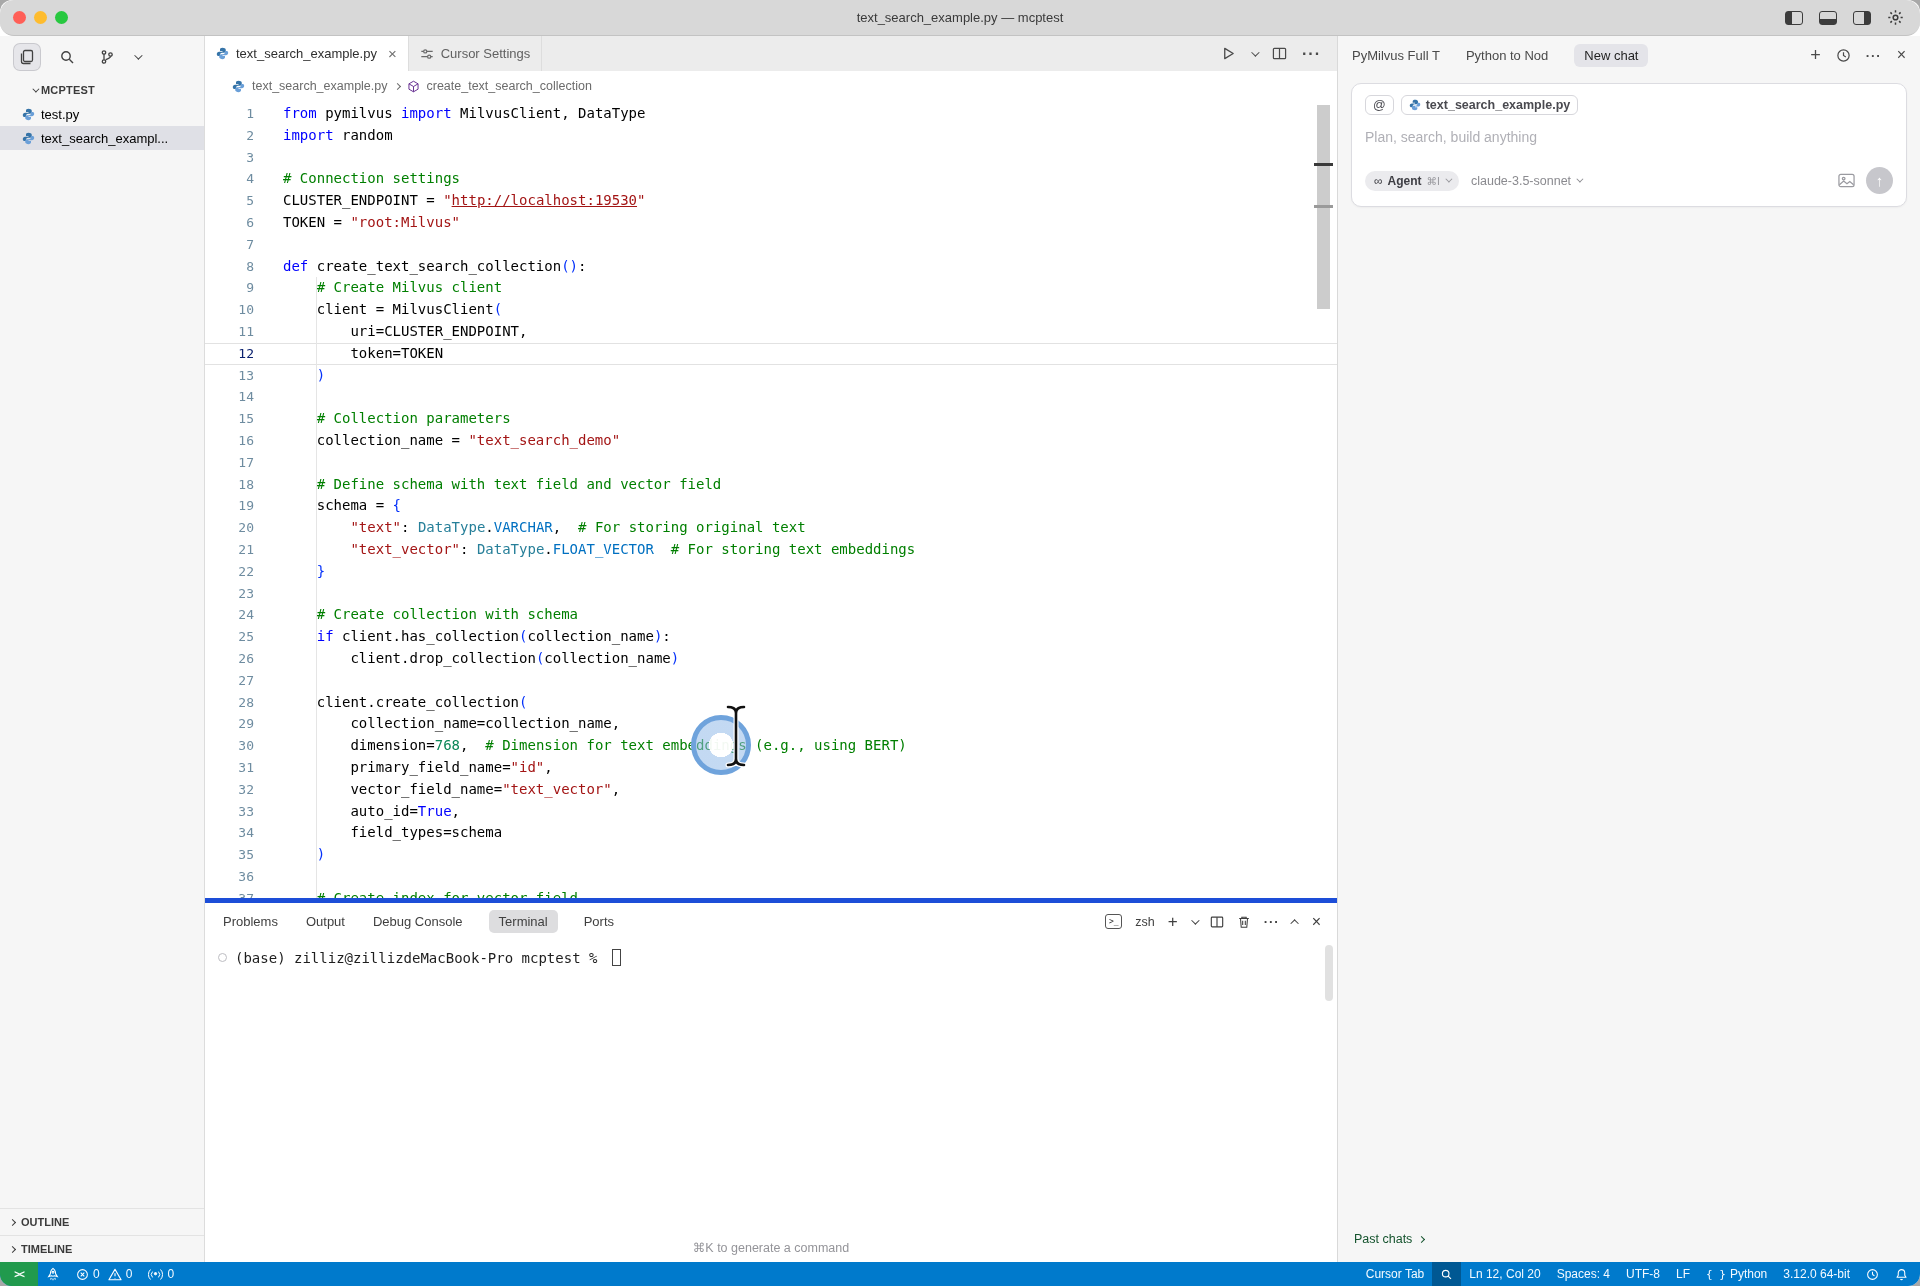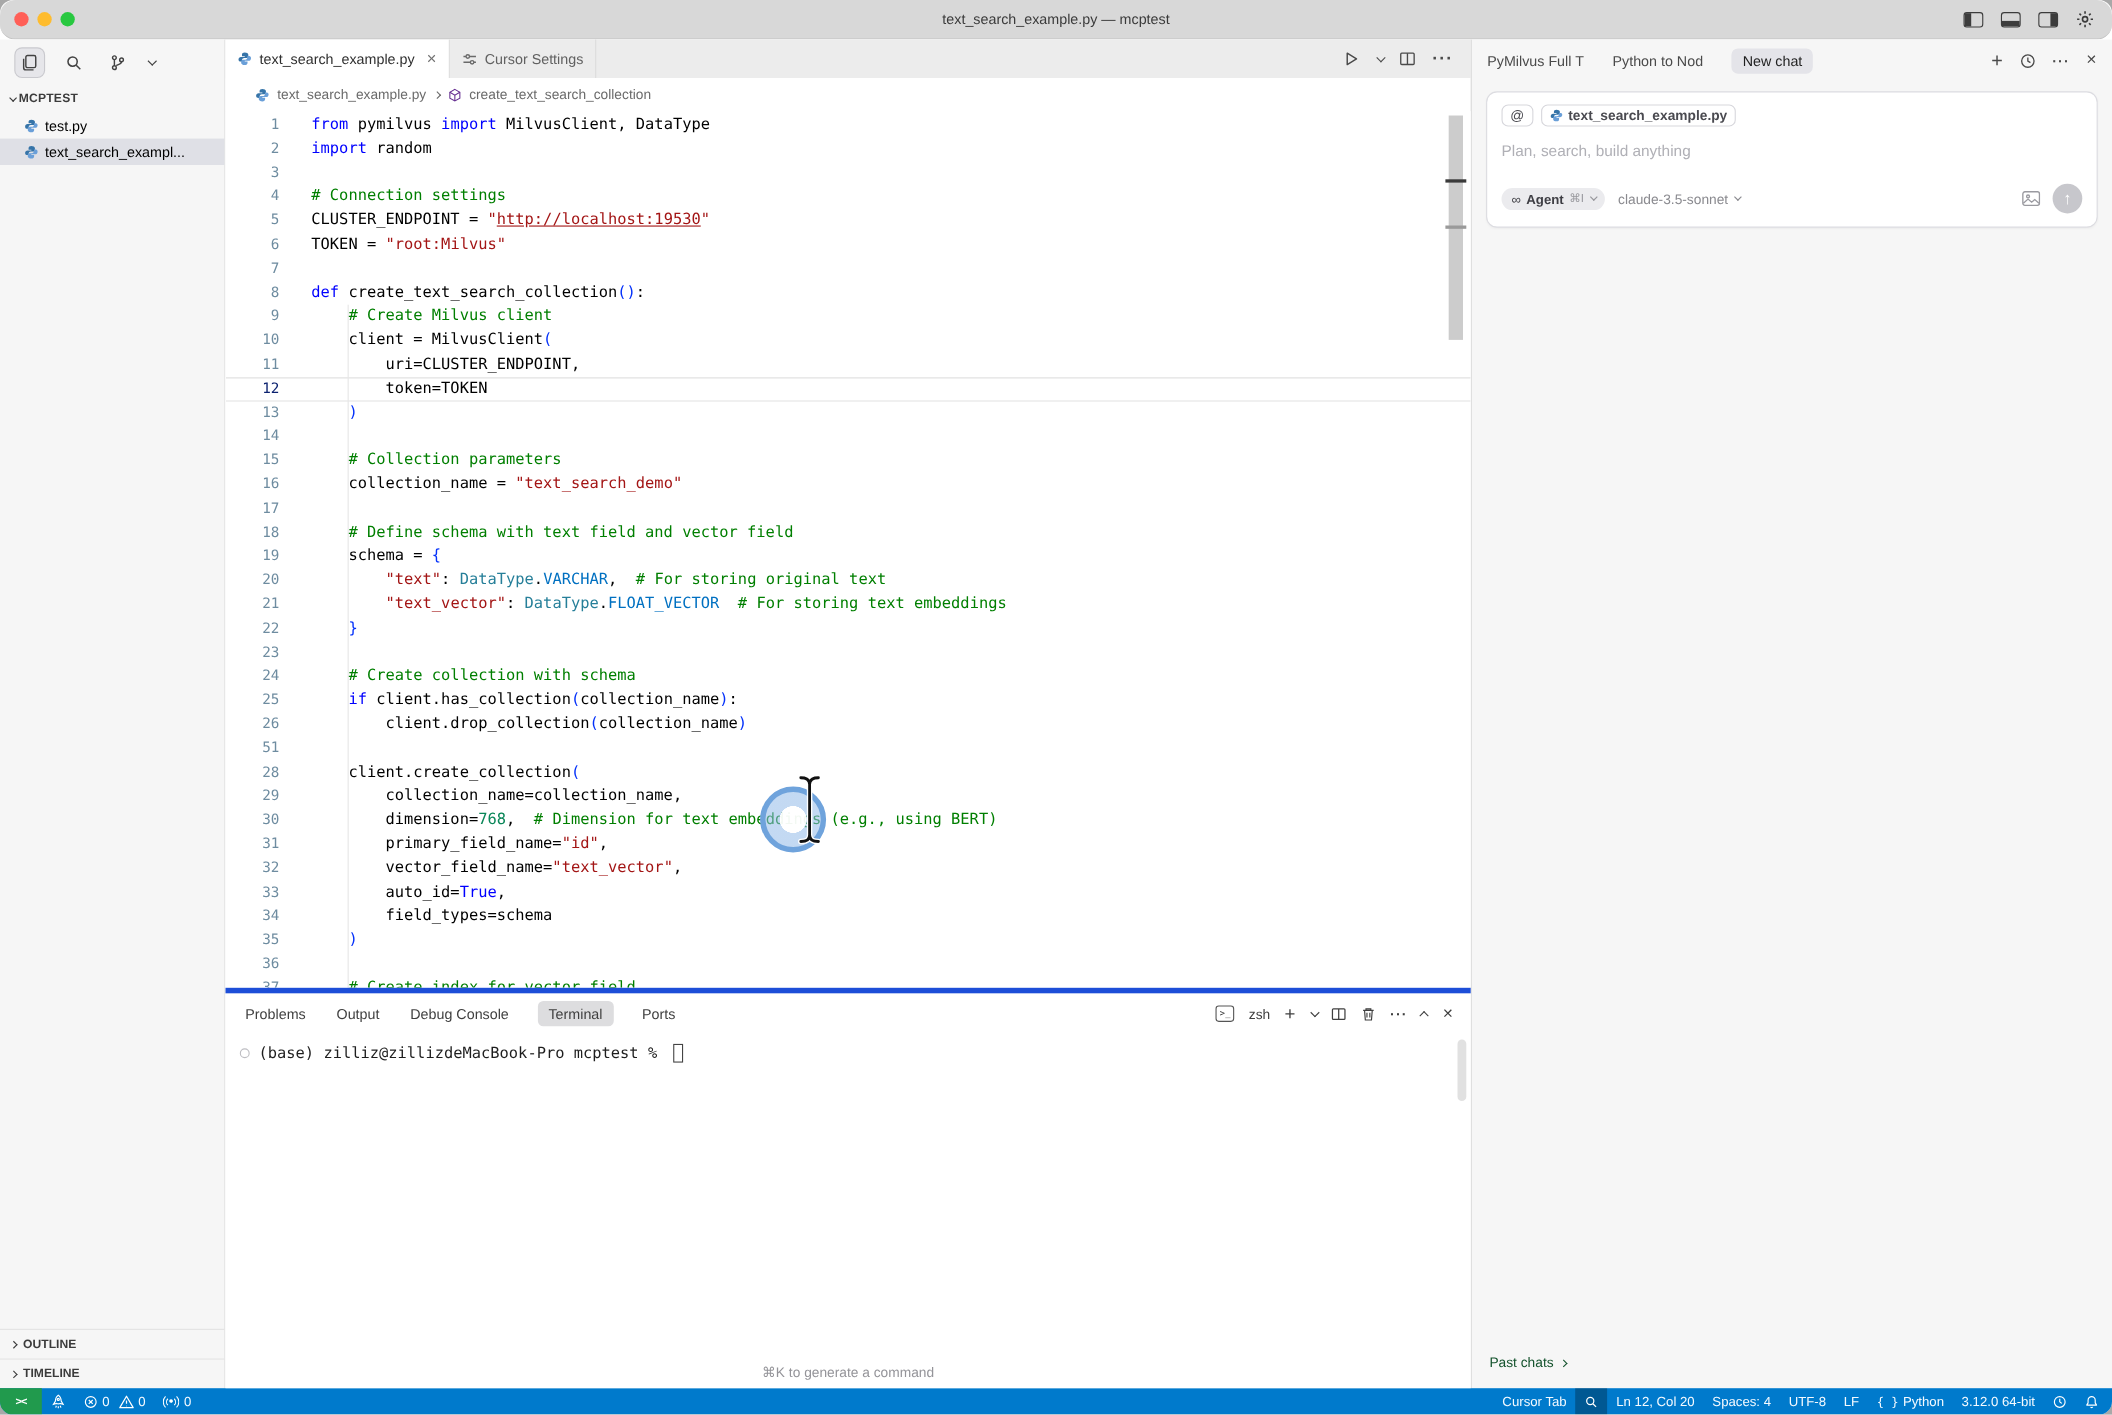--- a/index.html
+++ b/index.html
@@ -20,21 +20,21 @@
   .panicon.right i { right:0; top:0; bottom:0; width:6px; }
 
   
   .main { flex:1; display:flex; min-height:0; }
 
   
   .sidebar { width:205px; flex:none; background:#f6f6f6; border-right:1px solid #dcdcdc; display:flex; flex-direction:column; }
   .sb-toolbar { height:42px; display:flex; align-items:center; gap:14px; padding-left:14px; color:#424242; }
   .sb-btn { display:flex; align-items:center; justify-content:center; width:26px; height:26px; border-radius:6px; }
   .sb-btn.active { background:#e6e6ea; box-shadow:0 0 0 1px #c9c9ce; }
-  .explorer-header { height:24px; display:flex; align-items:center; gap:4px; padding-left:8px; font-size:11px; font-weight:700; color:#3b3b3b; letter-spacing:.2px; }
+  .explorer-header { height:24px; display:flex; align-items:center; gap:4px; padding-left:8px; font-size:11px; font-weight:700; color:#3b3b3b; letter-spacing:.2px;margin-left:24px; }
   .file-row { height:24px; display:flex; align-items:center; gap:6px; padding-left:22px; font-size:13px; color:#000000; }
   .file-row.selected { background:#dfe0e6; }
   .sb-spacer { flex:1; }
   .sb-section { height:27px; display:flex; align-items:center; gap:6px; padding-left:10px; font-size:11px; font-weight:700; color:#3b3b3b; border-top:1px solid #e3e3e3; }
 
   
   .editor-col { flex:1; min-width:0; display:flex; flex-direction:column; background:#fff; }
   .tabbar { height:35px; flex:none; background:#ececec; display:flex; align-items:stretch; }
   .tab { display:flex; align-items:center; gap:7px; padding:0 11px; font-size:13px; color:#616161; border-right:1px solid #ddd; }
   .tab.active { background:#fff; color:#2f2f2f; }
@@ -353,21 +353,21 @@
             </div>
             <div class="code-row">
               <span class="gutter">25</span>
               <pre class="codeline"><span class="td">    </span><span class="tk">if</span><span class="td"> client.has_collection</span><span class="tb">(</span><span class="td">collection_name</span><span class="tb">)</span><span class="td">:</span></pre>
             </div>
             <div class="code-row">
               <span class="gutter">26</span>
               <pre class="codeline"><span class="td">        client.drop_collection</span><span class="tb">(</span><span class="td">collection_name</span><span class="tb">)</span></pre>
             </div>
             <div class="code-row">
-              <span class="gutter">51</span>
+              <span class="gutter">27</span>
               <pre class="codeline"></pre>
             </div>
             <div class="code-row">
               <span class="gutter">28</span>
               <pre class="codeline"><span class="td">    client.create_collection</span><span class="tb">(</span></pre>
             </div>
             <div class="code-row">
               <span class="gutter">29</span>
               <pre class="codeline"><span class="td">        collection_name=collection_name,</span></pre>
             </div>

